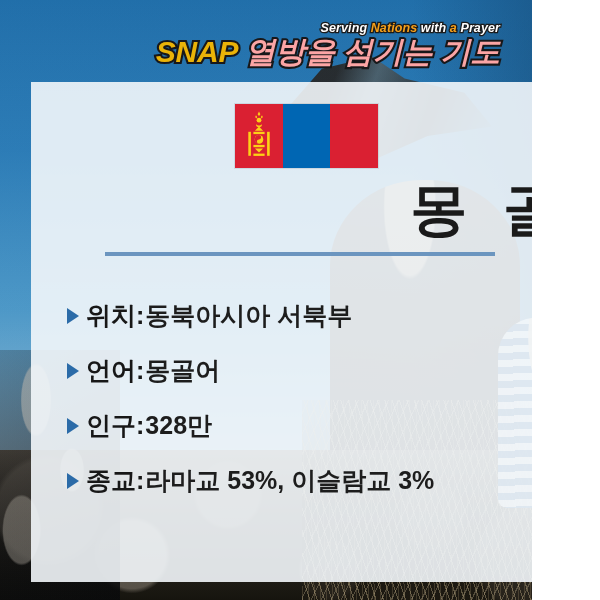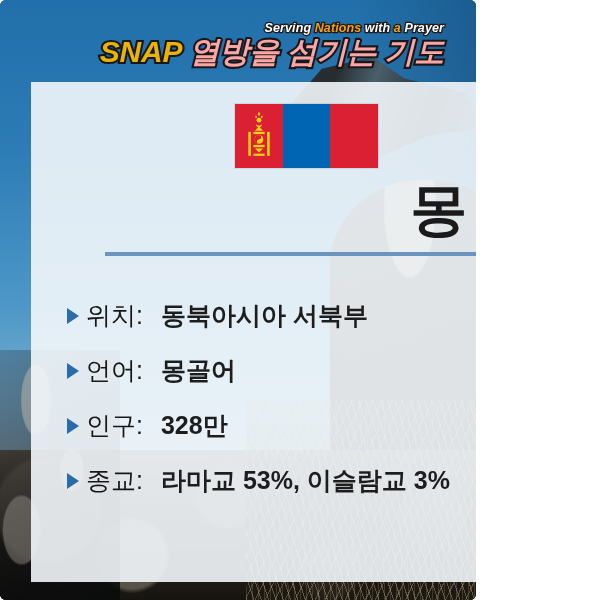--- a/index.html
+++ b/index.html
@@ -6,25 +6,24 @@
     margin: 0;
     padding: 0;
     background: #ffffff;
   }
   body {
     font-family: "Liberation Sans", "DejaVu Sans", sans-serif;
   }
 
   #stage {
     position: relative;
-    width: 476px;
+    width: 532px;
     height: 600px;
     overflow: hidden;
     background: #0c1b26;
-    border-radius: 6px;
   }
 
   
   .photo {
     position: absolute;
     inset: 0;
     overflow: hidden;
   }
   .sky {
     position: absolute;
@@ -198,23 +197,23 @@
   .bullet {
     width: 0; height: 0;
     border-left: 12px solid #2b6ba8;
     border-top: 8px solid transparent;
     border-bottom: 8px solid transparent;
     margin-right: 7px;
     flex: 0 0 auto;
   }
   .info-label {
     font-size: 25px;
-    font-weight: normal;
+    font-weight: bold;
     color: #171717;
-    margin-right: 18px;
+    margin-right: 1px;
   }
   .info-value {
     font-size: 25px;
     font-weight: bold;
     color: #1d1d1d;
   }
 </style>
 </head>
 <body>
 

